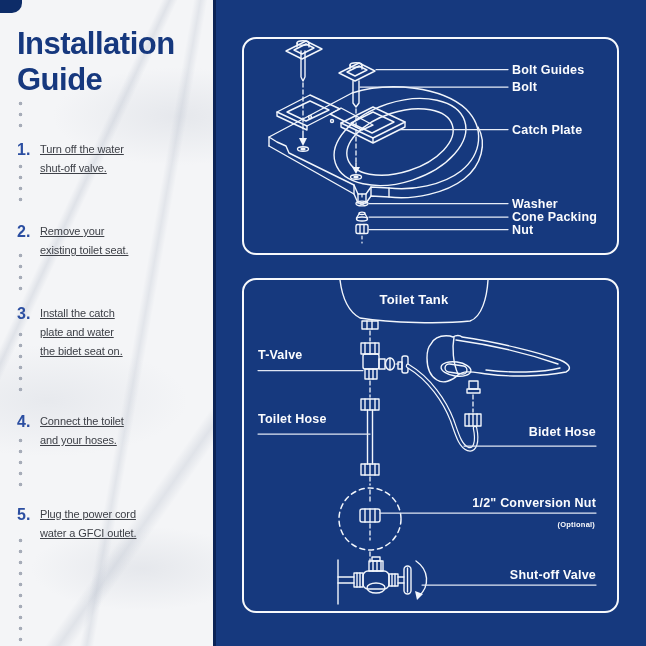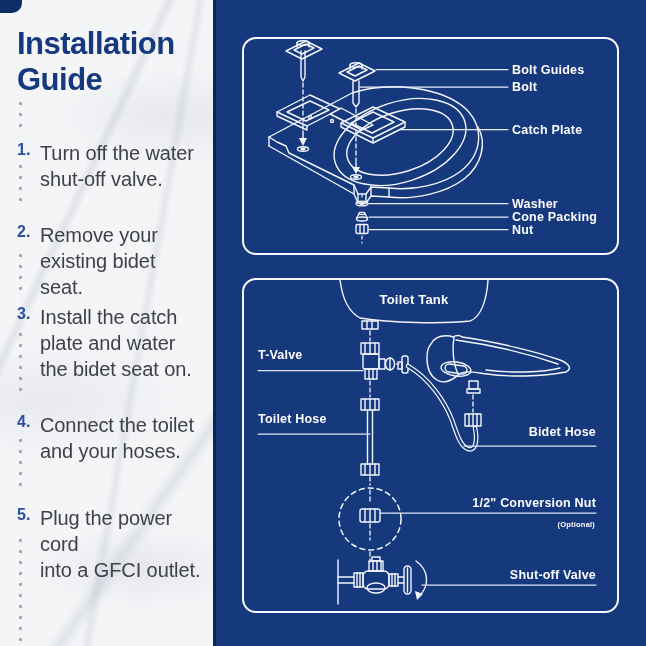--- a/index.html
+++ b/index.html
@@ -33,22 +33,22 @@
     position:absolute;left:17px;width:7px;
     background-image:radial-gradient(circle at 3.5px 3.5px,#a6acb8 1.55px,rgba(166,172,184,0) 2.1px);
     background-size:7px 11px;background-repeat:repeat-y;
   }
   .step{position:absolute;left:17px;width:186px;display:flex;}
   .step-num{
     width:23px;flex:0 0 23px;
     font-size:16px;font-weight:700;color:#2b4ea1;line-height:19.5px;
   }
   .step-text{
-    font-size:20px;line-height:26px;color:#3e4148;
-    white-space:pre-line;letter-spacing:-.1px;
+    font-size:11px;line-height:19px;color:#3e4148;
+    white-space:pre-line;letter-spacing:-.1px;text-decoration:underline;
   }
   
   .right-panel{
     position:absolute;left:213px;top:0;width:433px;height:646px;
     background:#16397e;border-left:3px solid #0b2356;box-sizing:border-box;
   }
   .diagram-box{
     position:absolute;border:2.5px solid #f7f9fc;border-radius:14px;
     box-sizing:border-box;
   }
@@ -78,37 +78,37 @@
   <div class="dots" style="top:537px;height:105px;"></div>
 
   <div class="step" style="top:140px;">
     <span class="step-num">1.</span>
     <span class="step-text">Turn off the water
 shut-off valve.</span>
   </div>
   <div class="step" style="top:222px;">
     <span class="step-num">2.</span>
     <span class="step-text">Remove your
-existing bidet seat.</span>
+existing toilet seat.</span>
   </div>
   <div class="step" style="top:304px;">
     <span class="step-num">3.</span>
     <span class="step-text">Install the catch
 plate and water
 the bidet seat on.</span>
   </div>
   <div class="step" style="top:412px;">
     <span class="step-num">4.</span>
     <span class="step-text">Connect the toilet
 and your hoses.</span>
   </div>
   <div class="step" style="top:505px;">
     <span class="step-num">5.</span>
     <span class="step-text">Plug the power cord
-into a GFCI outlet.</span>
+water a GFCI outlet.</span>
   </div>
 </div>
 
 <div class="right-panel"></div>
 
 <div class="diagram-box box-seat"></div>
 <div class="diagram-box box-plumbing"></div>
 
 <svg class="diagram-svg svg-seat" width="377" height="218" viewBox="0 0 377 218">
   <g stroke="#f2f6fc" stroke-width="1.4" fill="none" stroke-linejoin="round" stroke-linecap="round">

